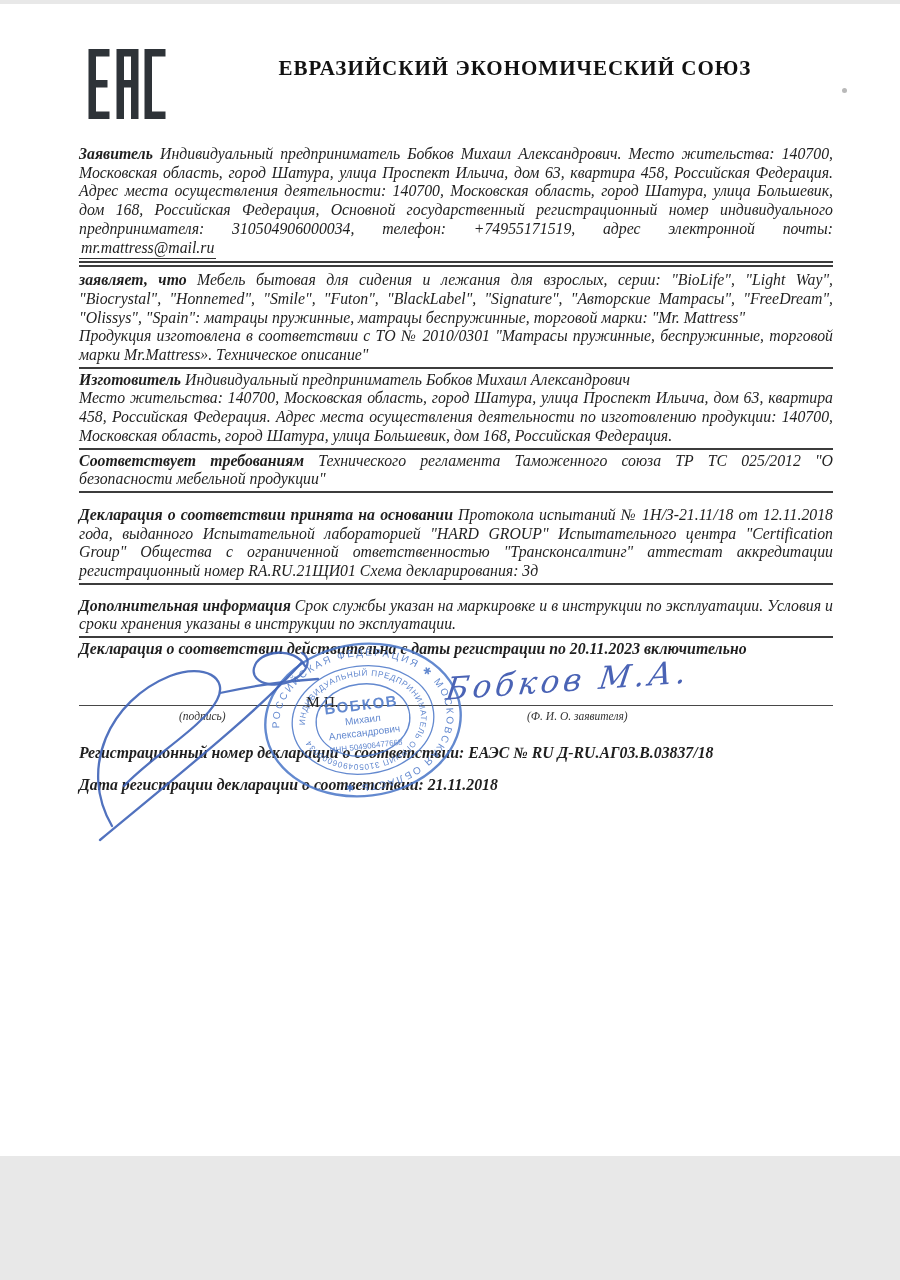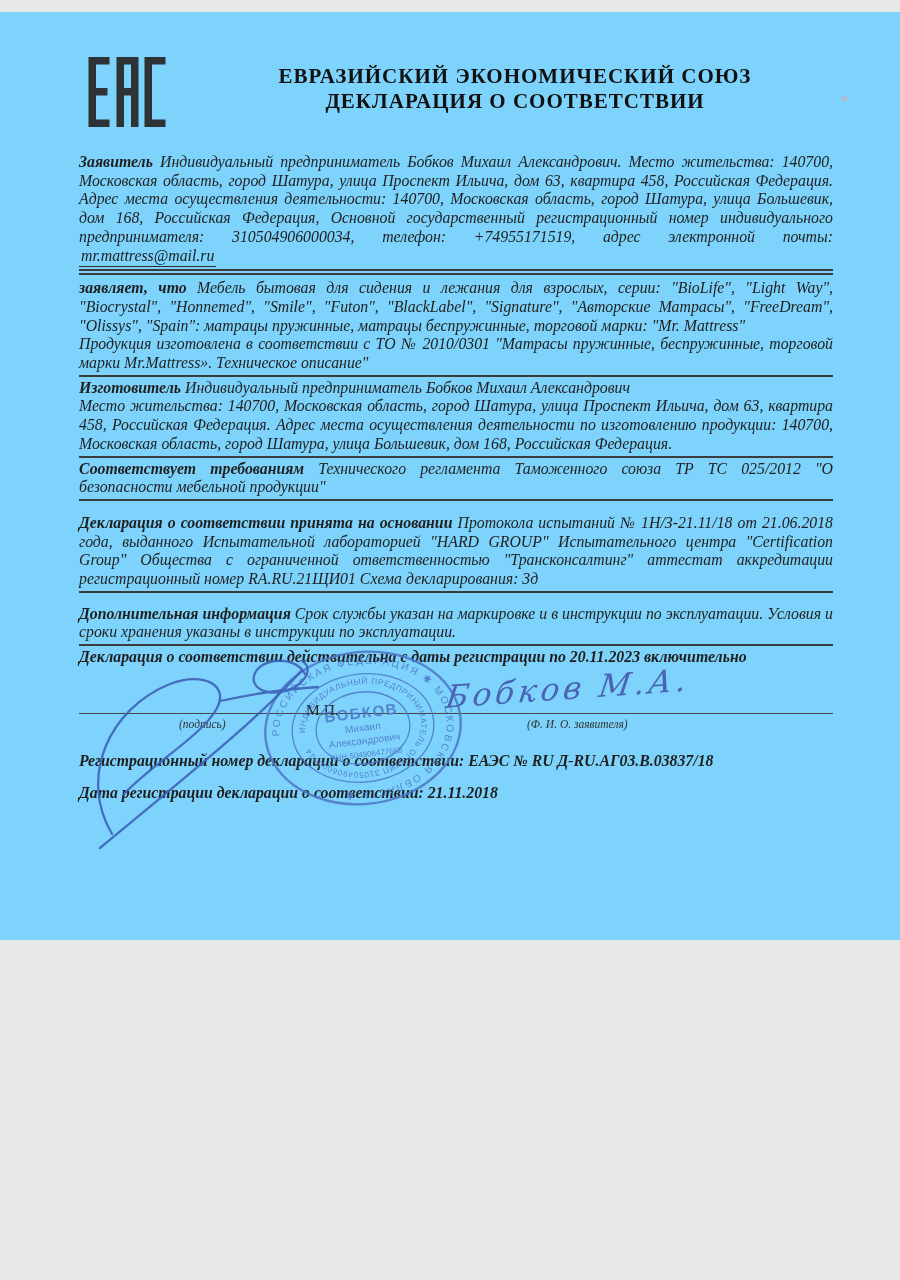--- a/index.html
+++ b/index.html
@@ -1,17 +1,17 @@
 <!DOCTYPE html>
 <html><head>
 <meta charset="utf-8">
 <style>
   html,body{margin:0;padding:0;background:#e8e8e8;}
   .page{
-    position:relative;width:900px;height:928px;margin:12px auto;background:#7dd3fc;
+    position:relative;width:900px;height:1152px;margin:4px auto;background:#ffffff;
     font-family:"Liberation Serif","DejaVu Serif",serif;color:#1f1f1f;overflow:hidden;
   }
   
   .eac-logo{position:absolute;left:88px;top:45px;}
   .doc-title{
     position:absolute;left:225px;top:52px;width:580px;text-align:center;
     font-weight:bold;font-size:21px;line-height:25px;letter-spacing:1px;color:#111;
   }
   
   .body{position:absolute;left:79px;top:141px;width:754px;font-size:15.8px;line-height:18.7px;font-style:italic;}
@@ -63,21 +63,20 @@
 
         <rect x="56" y="0" width="7.5" height="70"></rect>
         <rect x="63.5" y="0" width="13.5" height="7.5"></rect>
         <rect x="63.5" y="62.5" width="13.5" height="7.5"></rect>
       </g>
     </svg>
   </div>
 
   <div class="doc-title">
     <div>ЕВРАЗИЙСКИЙ ЭКОНОМИЧЕСКИЙ СОЮЗ</div>
-    <div>ДЕКЛАРАЦИЯ О СООТВЕТСТВИИ</div>
   </div>
 
   <div class="scan-dot"></div>
 
   <div class="body">
 
     <p class="para justlast"><b>Заявитель</b><span> Индивидуальный предприниматель Бобков Михаил Александрович. Место жительства: 140700, Московская область, город Шатура, улица Проспект Ильича, дом 63, квартира 458, Российская Федерация. Адрес места осуществления деятельности: 140700, Московская область, город Шатура, улица Большевик, дом 168, Российская Федерация, Основной государственный регистрационный номер индивидуального предпринимателя: 310504906000034, телефон: +74955171519, адрес электронной почты:</span></p>
     <div class="email-line"><span class="email">mr.mattress@mail.ru</span></div>
 
     <div class="rule"></div>
@@ -90,21 +89,21 @@
 
     <p class="para"><b>Изготовитель</b><span> Индивидуальный предприниматель Бобков Михаил Александрович</span></p>
     <p class="para">Место жительства: 140700, Московская область, город Шатура, улица Проспект Ильича, дом 63, квартира 458, Российская Федерация. Адрес места осуществления деятельности по изготовлению продукции: 140700, Московская область, город Шатура, улица Большевик, дом 168, Российская Федерация.</p>
 
     <div class="rule"></div>
 
     <p class="para mt2"><b>Соответствует требованиям</b><span> Технического регламента Таможенного союза ТР ТС 025/2012 "О безопасности мебельной продукции"</span></p>
 
     <div class="rule"></div>
 
-    <p class="para mt13"><b>Декларация о соответствии принята на основании</b><span> Протокола испытаний № 1Н/З-21.11/18 от 21.06.2018 года, выданного Испытательной лабораторией "HARD GROUP" Испытательного центра "Certification Group" Общества с ограниченной ответственностью "Трансконсалтинг" аттестат аккредитации регистрационный номер RA.RU.21ЩИ01 Схема декларирования: 3д</span></p>
+    <p class="para mt13"><b>Декларация о соответствии принята на основании</b><span> Протокола испытаний № 1Н/З-21.11/18 от 12.11.2018 года, выданного Испытательной лабораторией "HARD GROUP" Испытательного центра "Certification Group" Общества с ограниченной ответственностью "Трансконсалтинг" аттестат аккредитации регистрационный номер RA.RU.21ЩИ01 Схема декларирования: 3д</span></p>
 
     <div class="rule"></div>
 
     <p class="para mt12"><b>Дополнительная информация</b><span> Срок службы указан на маркировке и в инструкции по эксплуатации. Условия и сроки хранения указаны в инструкции по эксплуатации.</span></p>
 
     <div class="rule"></div>
 
     <p class="bold-line mt2">Декларация о соответствии действительна с даты регистрации по 20.11.2023 включительно</p>
 
     <div class="sig-block">

